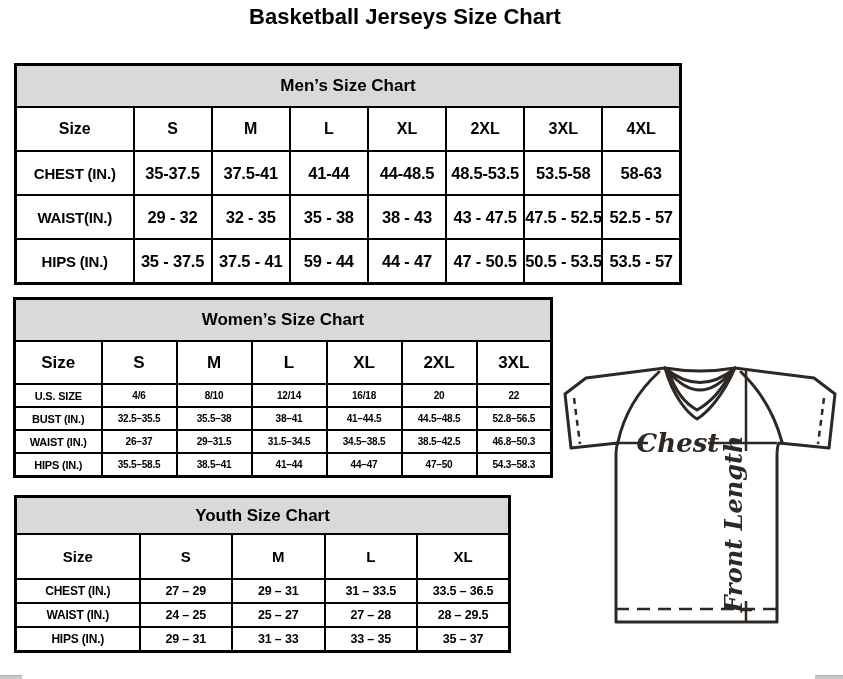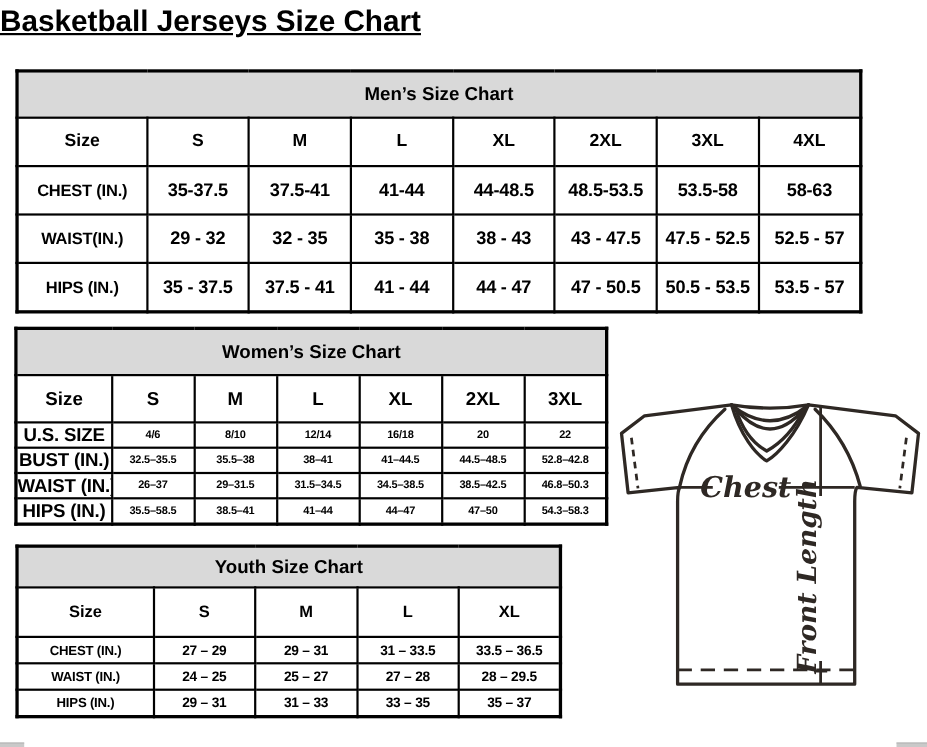--- a/index.html
+++ b/index.html
@@ -4,43 +4,43 @@
 <style>
   html,body{margin:0;padding:0;}
   body{
     width:843px;height:679px;position:relative;overflow:hidden;
     background:#ffffff;
     font-family:"Liberation Sans", sans-serif;
     color:#000;
   }
   .page-title{
     position:absolute;left:0;top:4px;width:810px;
-    text-align:left;font-size:27px;font-weight:bold;letter-spacing:0px;text-decoration:underline;
+    text-align:center;font-size:22px;font-weight:bold;letter-spacing:0px;
   }
   table{
     position:absolute;border-collapse:collapse;table-layout:fixed;
     background:#fff;border:3px solid #000;
   }
   th,td{
     border:2px solid #000;text-align:center;vertical-align:middle;
     font-weight:bold;padding:0;overflow:hidden;white-space:nowrap;
   }
   th.band{background:#d9d9d9;font-size:17px;}
   
-  #men-table{left:14px;top:63px;width:770px;}
+  #men-table{left:14px;top:63px;width:668px;}
   #men-table th.band{height:40px;}
   #men-table tr.cols th{height:42px;font-size:16px;}
   #men-table tbody td{height:42px;font-size:16.5px;letter-spacing:-0.2px;}
   #men-table tbody td.rowlabel{font-size:15px;}
   
   #women-table{left:13px;top:297px;width:540px;}
   #women-table th.band{height:40px;}
   #women-table tr.cols th{height:41px;font-size:17px;}
   #women-table tbody td{height:21px;font-size:10px;letter-spacing:-0.2px;}
-  #women-table tbody td.rowlabel{font-size:17px;}
+  #women-table tbody td.rowlabel{font-size:11px;}
   
   #youth-table{left:14px;top:495px;width:497px;padding-left:30px;}
   #youth-table th.band{height:35px;}
   #youth-table tr.cols th{height:43px;font-size:15px;}
   #youth-table tbody td{height:22px;font-size:12.5px;letter-spacing:-0.2px;}
   #youth-table tbody td.rowlabel{font-size:12px;}
   
   #jersey{position:absolute;left:555px;top:356px;}
   #jersey text{
     font-family:"DejaVu Serif", serif;
@@ -94,21 +94,21 @@
         <td>35 - 38</td>
         <td>38 - 43</td>
         <td>43 - 47.5</td>
         <td>47.5 - 52.5</td>
         <td>52.5 - 57</td>
       </tr>
       <tr>
         <td class="rowlabel">HIPS (IN.)</td>
         <td>35 - 37.5</td>
         <td>37.5 - 41</td>
-        <td>41 - 44</td>
+        <td>59 - 44</td>
         <td>44 - 47</td>
         <td>47 - 50.5</td>
         <td>50.5 - 53.5</td>
         <td>53.5 - 57</td>
       </tr>
     </tbody>
   </table>
 
 <table id="women-table">
   <colgroup>
@@ -139,21 +139,21 @@
         <td>20</td>
         <td>22</td>
       </tr>
       <tr>
         <td class="rowlabel">BUST (IN.)</td>
         <td>32.5–35.5</td>
         <td>35.5–38</td>
         <td>38–41</td>
         <td>41–44.5</td>
         <td>44.5–48.5</td>
-        <td>52.8–42.8</td>
+        <td>52.8–56.5</td>
       </tr>
       <tr>
         <td class="rowlabel">WAIST (IN.)</td>
         <td>26–37</td>
         <td>29–31.5</td>
         <td>31.5–34.5</td>
         <td>34.5–38.5</td>
         <td>38.5–42.5</td>
         <td>46.8–50.3</td>
       </tr>

